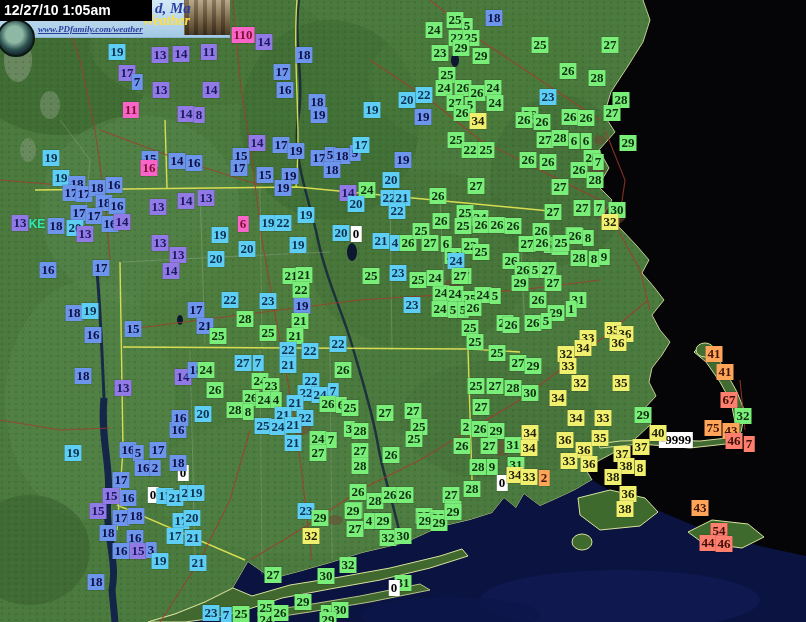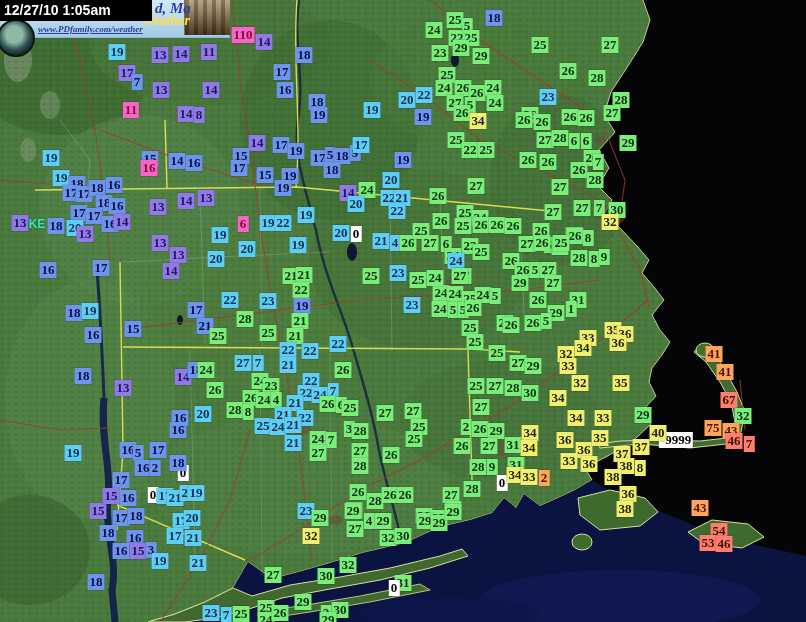--- a/index.html
+++ b/index.html
@@ -331,21 +331,21 @@
       <div class="st" style="left: 725px; top: 372px; background: rgb(255, 165, 89); color: rgb(68, 21, 10);">41</div>
       <div class="st" style="left: 729px; top: 400px; background: rgb(255, 127, 110); color: rgb(60, 15, 8);">67</div>
       <div class="st" style="left: 743px; top: 416px; background: rgb(121, 238, 121); color: rgb(15, 47, 16);">32</div>
       <div class="st" style="left: 713px; top: 428px; background: rgb(255, 165, 89); color: rgb(68, 21, 10);">75</div>
       <div class="st" style="left: 731px; top: 431px; background: rgb(255, 165, 89); color: rgb(68, 21, 10);">43</div>
       <div class="st" style="left: 734px; top: 441px; background: rgb(255, 127, 110); color: rgb(60, 15, 8);">46</div>
       <div class="st" style="left: 749px; top: 444px; background: rgb(255, 127, 110); color: rgb(60, 15, 8);">7</div>
       <div class="st" style="left: 676px; top: 440px; background: rgb(255, 255, 255); color: rgb(0, 0, 0);">-9999</div>
       <div class="st" style="left: 700px; top: 508px; background: rgb(255, 165, 89); color: rgb(68, 21, 10);">43</div>
       <div class="st" style="left: 719px; top: 531px; background: rgb(255, 127, 110); color: rgb(60, 15, 8);">54</div>
-      <div class="st" style="left: 708px; top: 543px; background: rgb(255, 127, 110); color: rgb(60, 15, 8);">53</div>
+      <div class="st" style="left: 708px; top: 543px; background: rgb(255, 127, 110); color: rgb(60, 15, 8);">44</div>
       <div class="st" style="left: 724px; top: 544px; background: rgb(255, 127, 110); color: rgb(60, 15, 8);">46</div>
       <div class="st" style="left: 658px; top: 433px; background: rgb(240, 239, 110); color: rgb(35, 35, 10);">40</div>
       <div class="st" style="left: 643px; top: 415px; background: rgb(121, 238, 121); color: rgb(15, 47, 16);">29</div>
       <div class="st" style="left: 576px; top: 418px; background: rgb(240, 239, 110); color: rgb(35, 35, 10);">34</div>
       <div class="st" style="left: 603px; top: 418px; background: rgb(240, 239, 110); color: rgb(35, 35, 10);">33</div>
       <div class="st" style="left: 565px; top: 440px; background: rgb(240, 239, 110); color: rgb(35, 35, 10);">36</div>
       <div class="st" style="left: 584px; top: 450px; background: rgb(240, 239, 110); color: rgb(35, 35, 10);">36</div>
       <div class="st" style="left: 600px; top: 438px; background: rgb(240, 239, 110); color: rgb(35, 35, 10);">35</div>
       <div class="st" style="left: 622px; top: 454px; background: rgb(240, 239, 110); color: rgb(35, 35, 10);">37</div>
       <div class="st" style="left: 641px; top: 447px; background: rgb(240, 239, 110); color: rgb(35, 35, 10);">37</div>

